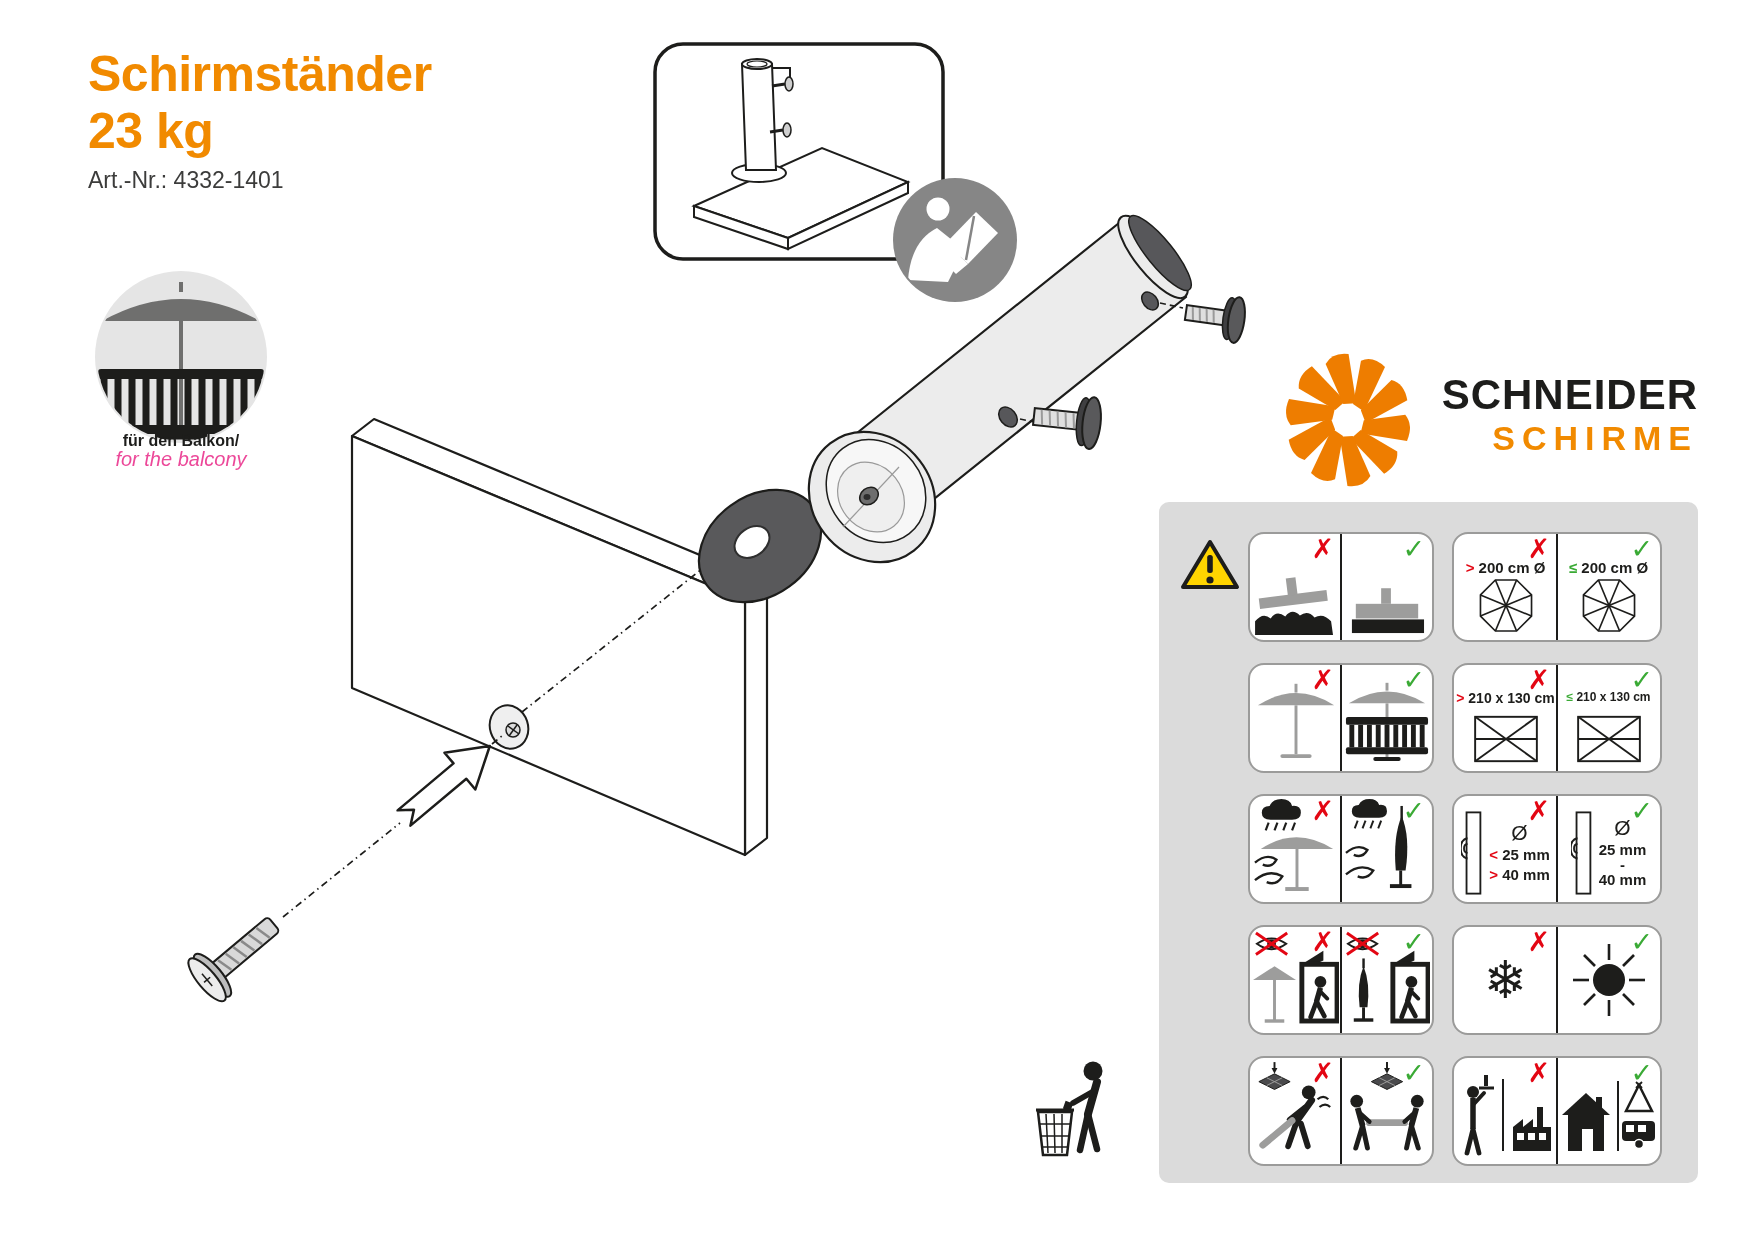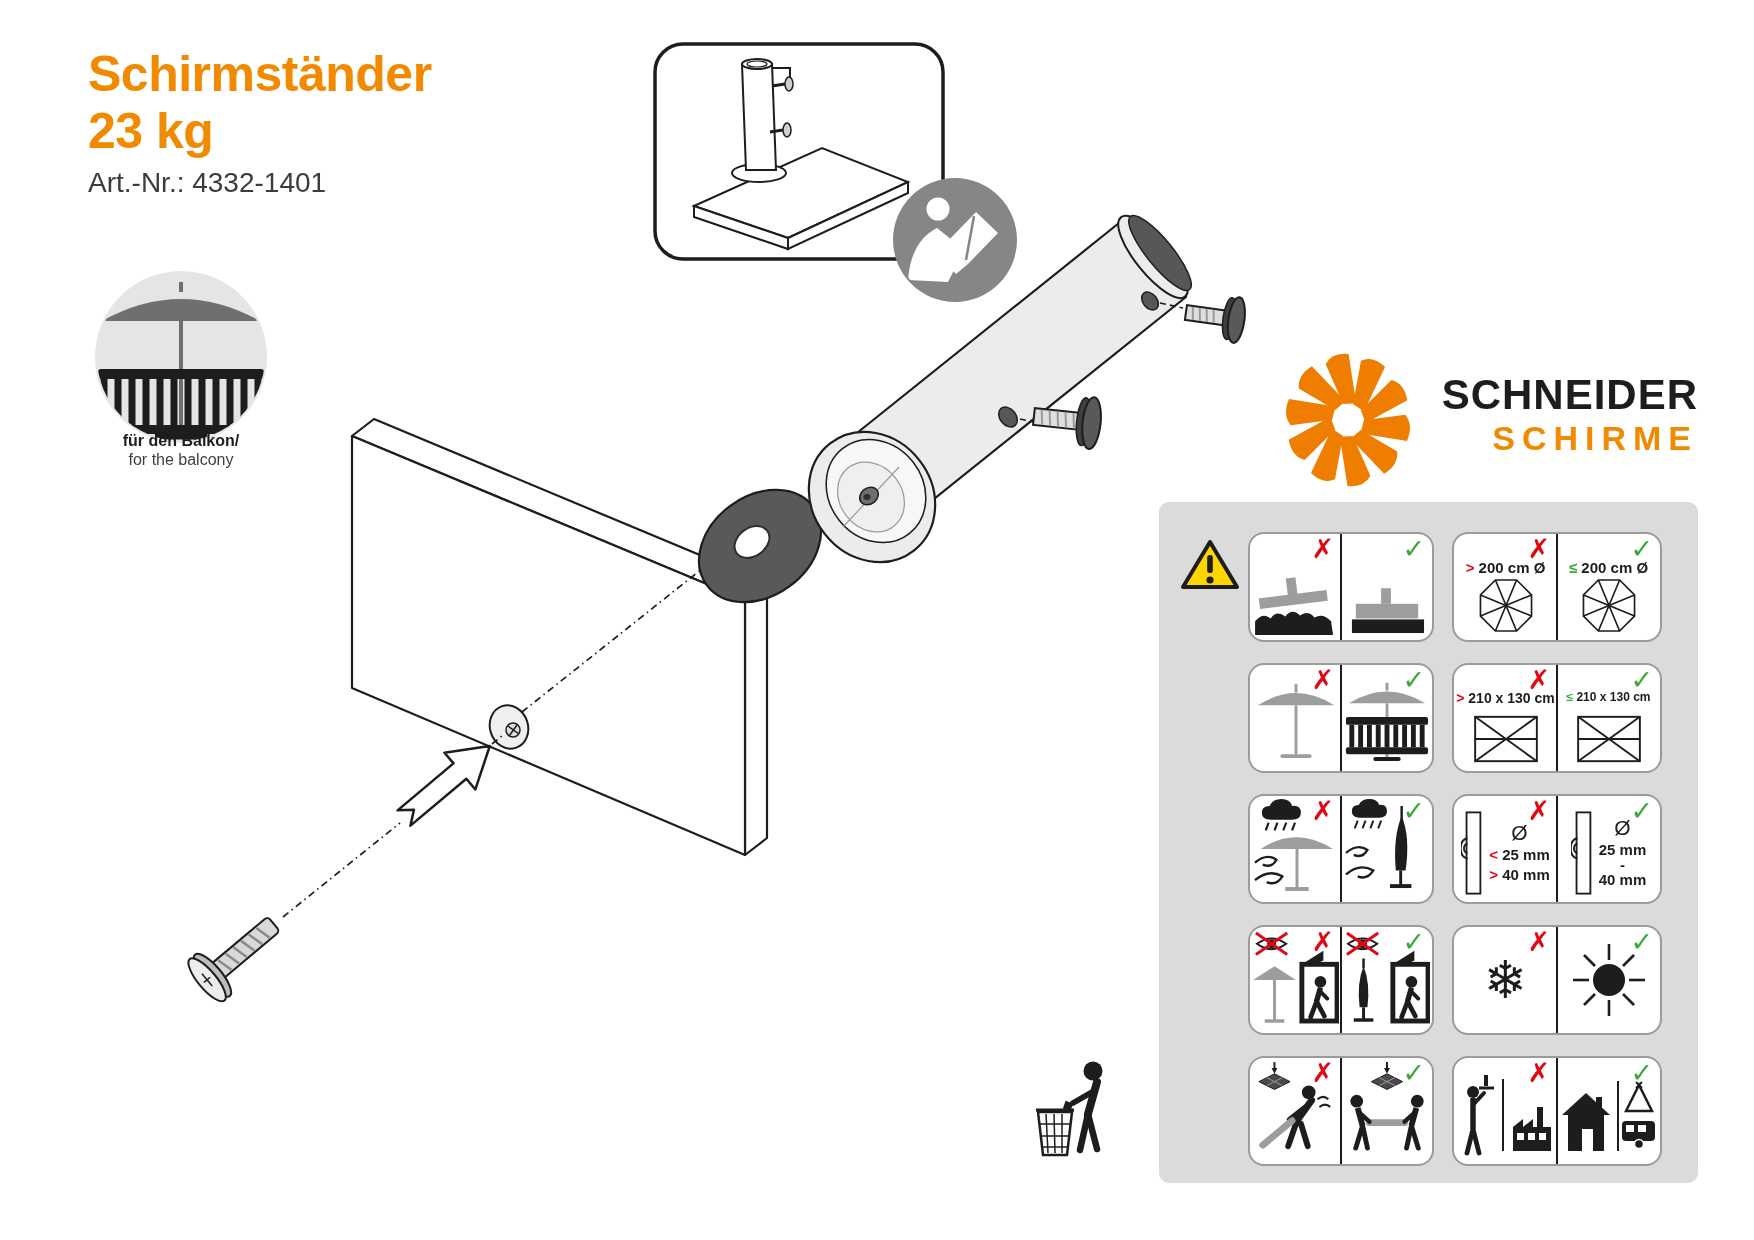--- a/index.html
+++ b/index.html
@@ -3,26 +3,26 @@
 <meta charset="utf-8">
 <style>
   html,body{margin:0;padding:0;background:#fff;}
   .page{position:relative;width:1754px;height:1240px;background:#ffffff;overflow:hidden;
         font-family:"Liberation Sans","DejaVu Sans",sans-serif;color:#1d1d1b;padding-left:19px;}
   .abs{position:absolute;}
 
   
   #title{left:88px;top:46px;}
   #title .t{font-size:50px;font-weight:bold;color:#F18A00;line-height:57px;letter-spacing:-0.5px;}
-  #title .art{font-size:28px;color:#3c3c3b;margin-top:7px;}
+  #title .art{font-size:23px;color:#3c3c3b;margin-top:7px;}
 
   
   #balcony-labels{left:61px;top:431px;width:240px;text-align:center;line-height:19px;}
   #balcony-labels .de{font-size:16px;font-weight:bold;color:#1d1d1b;}
-  #balcony-labels .en{font-size:16px;color:#404040;}
+  #balcony-labels .en{font-size:20px;color:#ec4899;font-style:italic;}
 
   
   #brand-text{left:1362px;top:372px;width:336px;text-align:right;}
   #brand-text .n1{font-size:42px;font-weight:bold;color:#1d1d1b;letter-spacing:1px;line-height:46px;}
   #brand-text .n2{font-size:34px;font-weight:bold;color:#F18A00;letter-spacing:7px;line-height:38px;margin-top:1px;}
 
   
   #warn-panel{left:1159px;top:502px;width:539px;height:681px;background:#DBDBDB;border-radius:10px;}
   .cell{position:absolute;background:#fff;border:2px solid #9b9b9a;border-radius:16px;display:flex;box-sizing:border-box;}
   .cell .divider{position:absolute;left:calc(50% - 1px);top:0;bottom:0;width:2px;background:#1d1d1b;}

